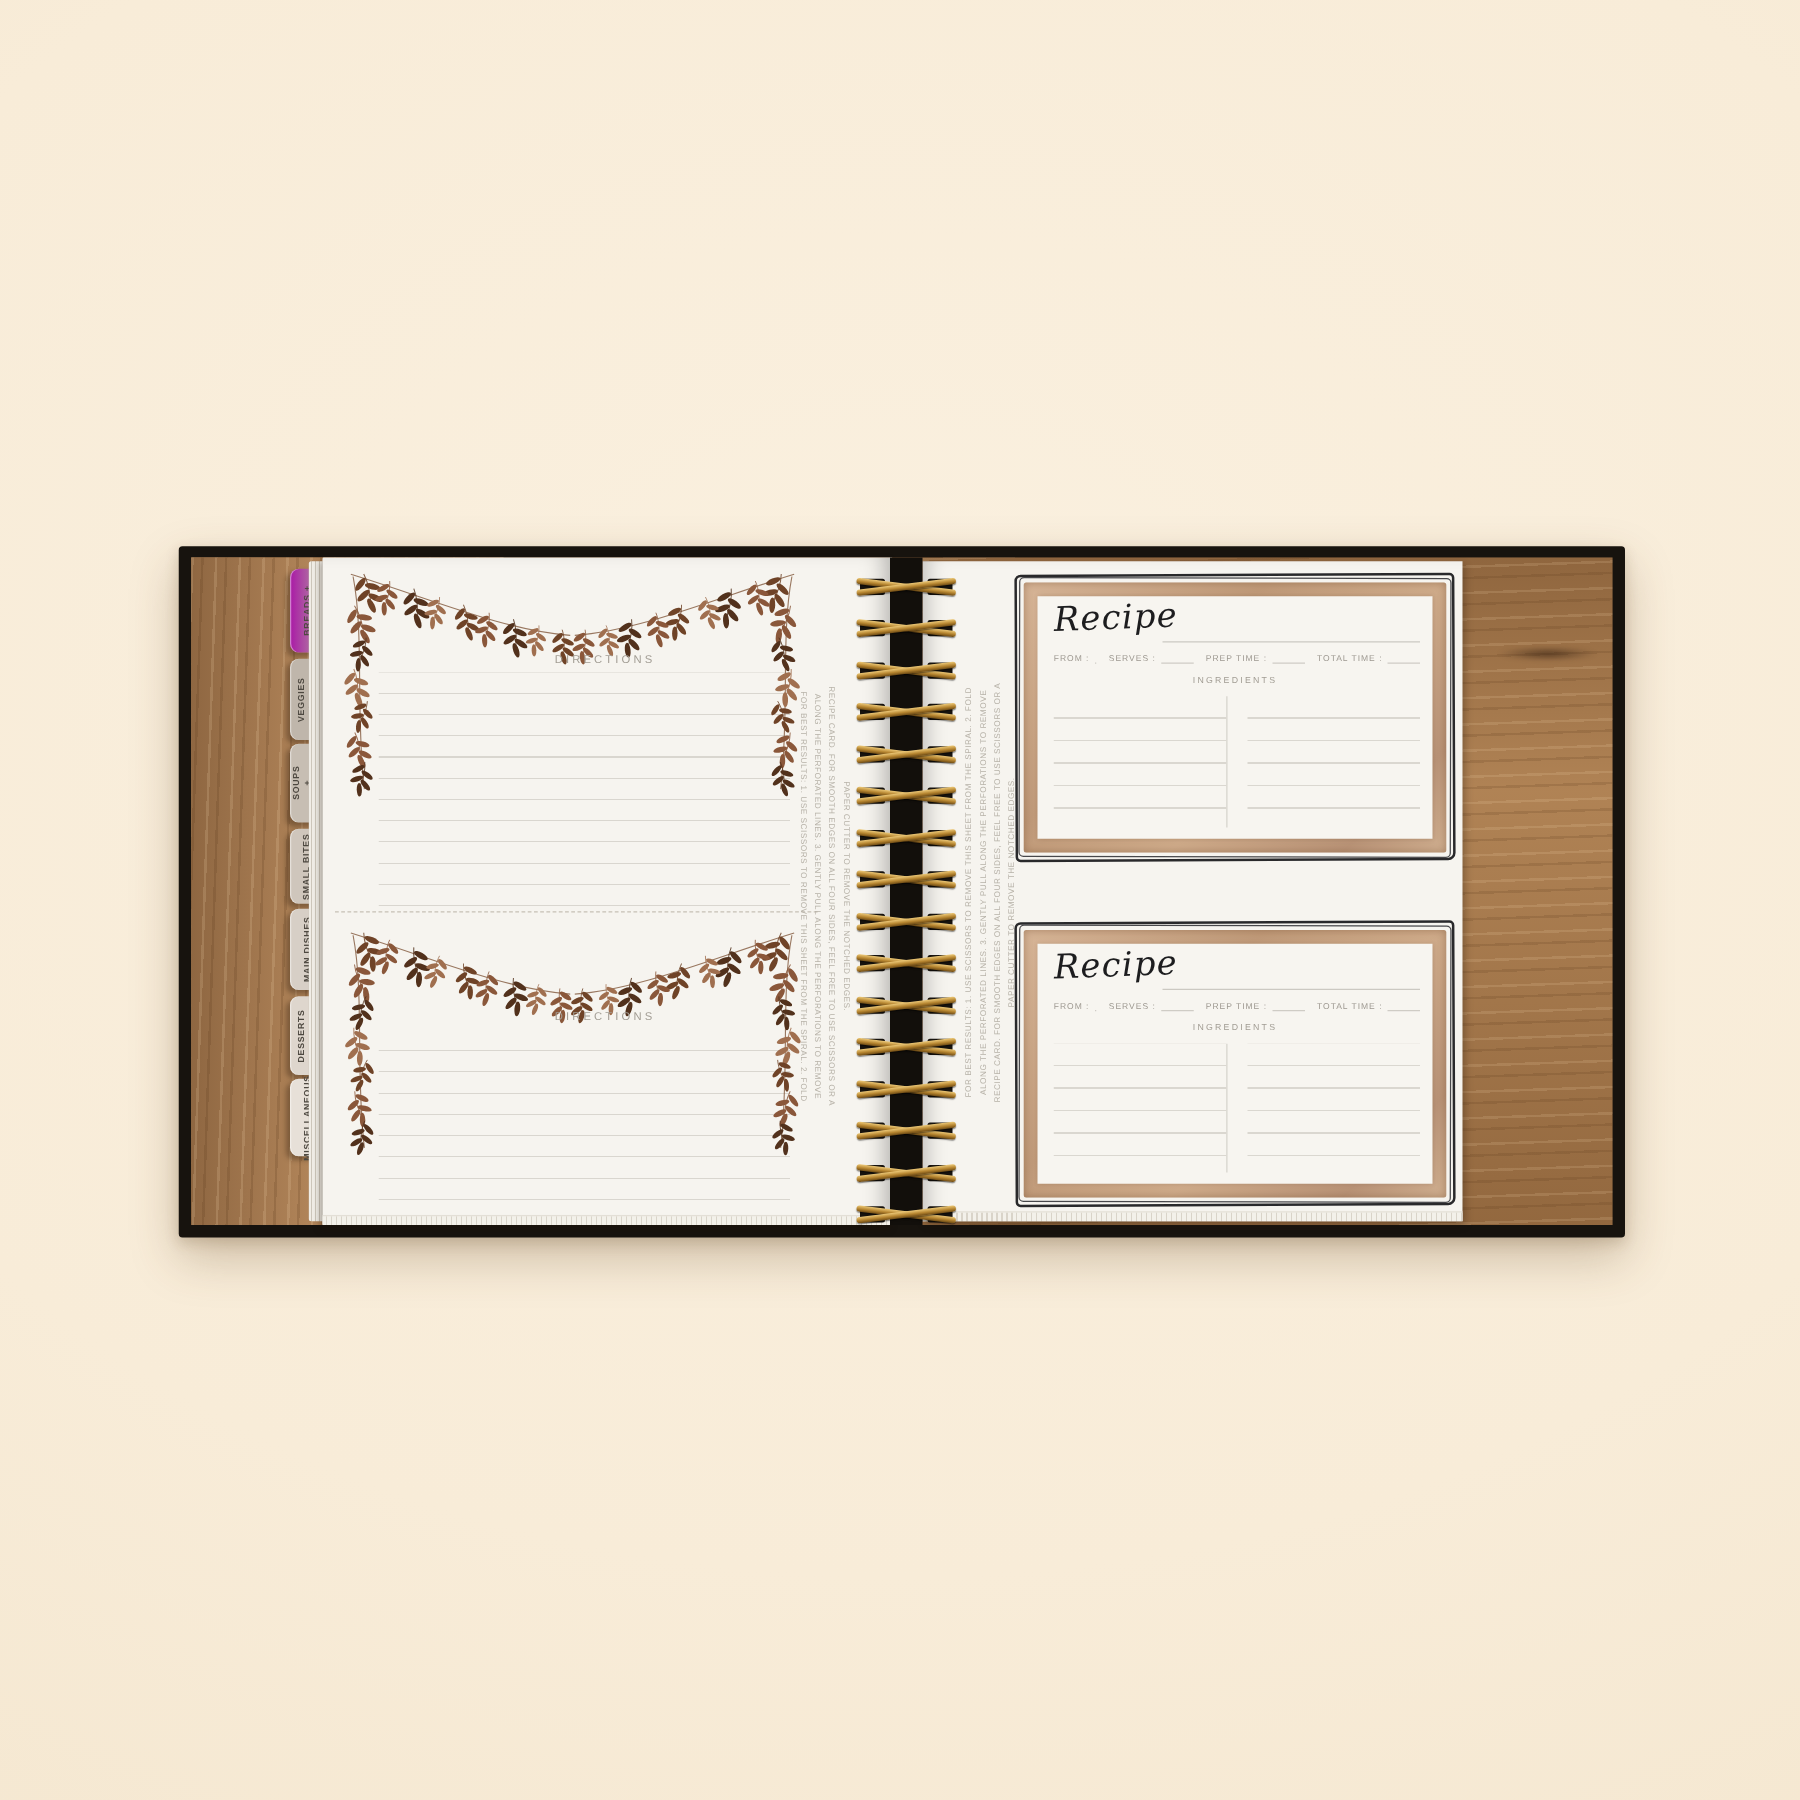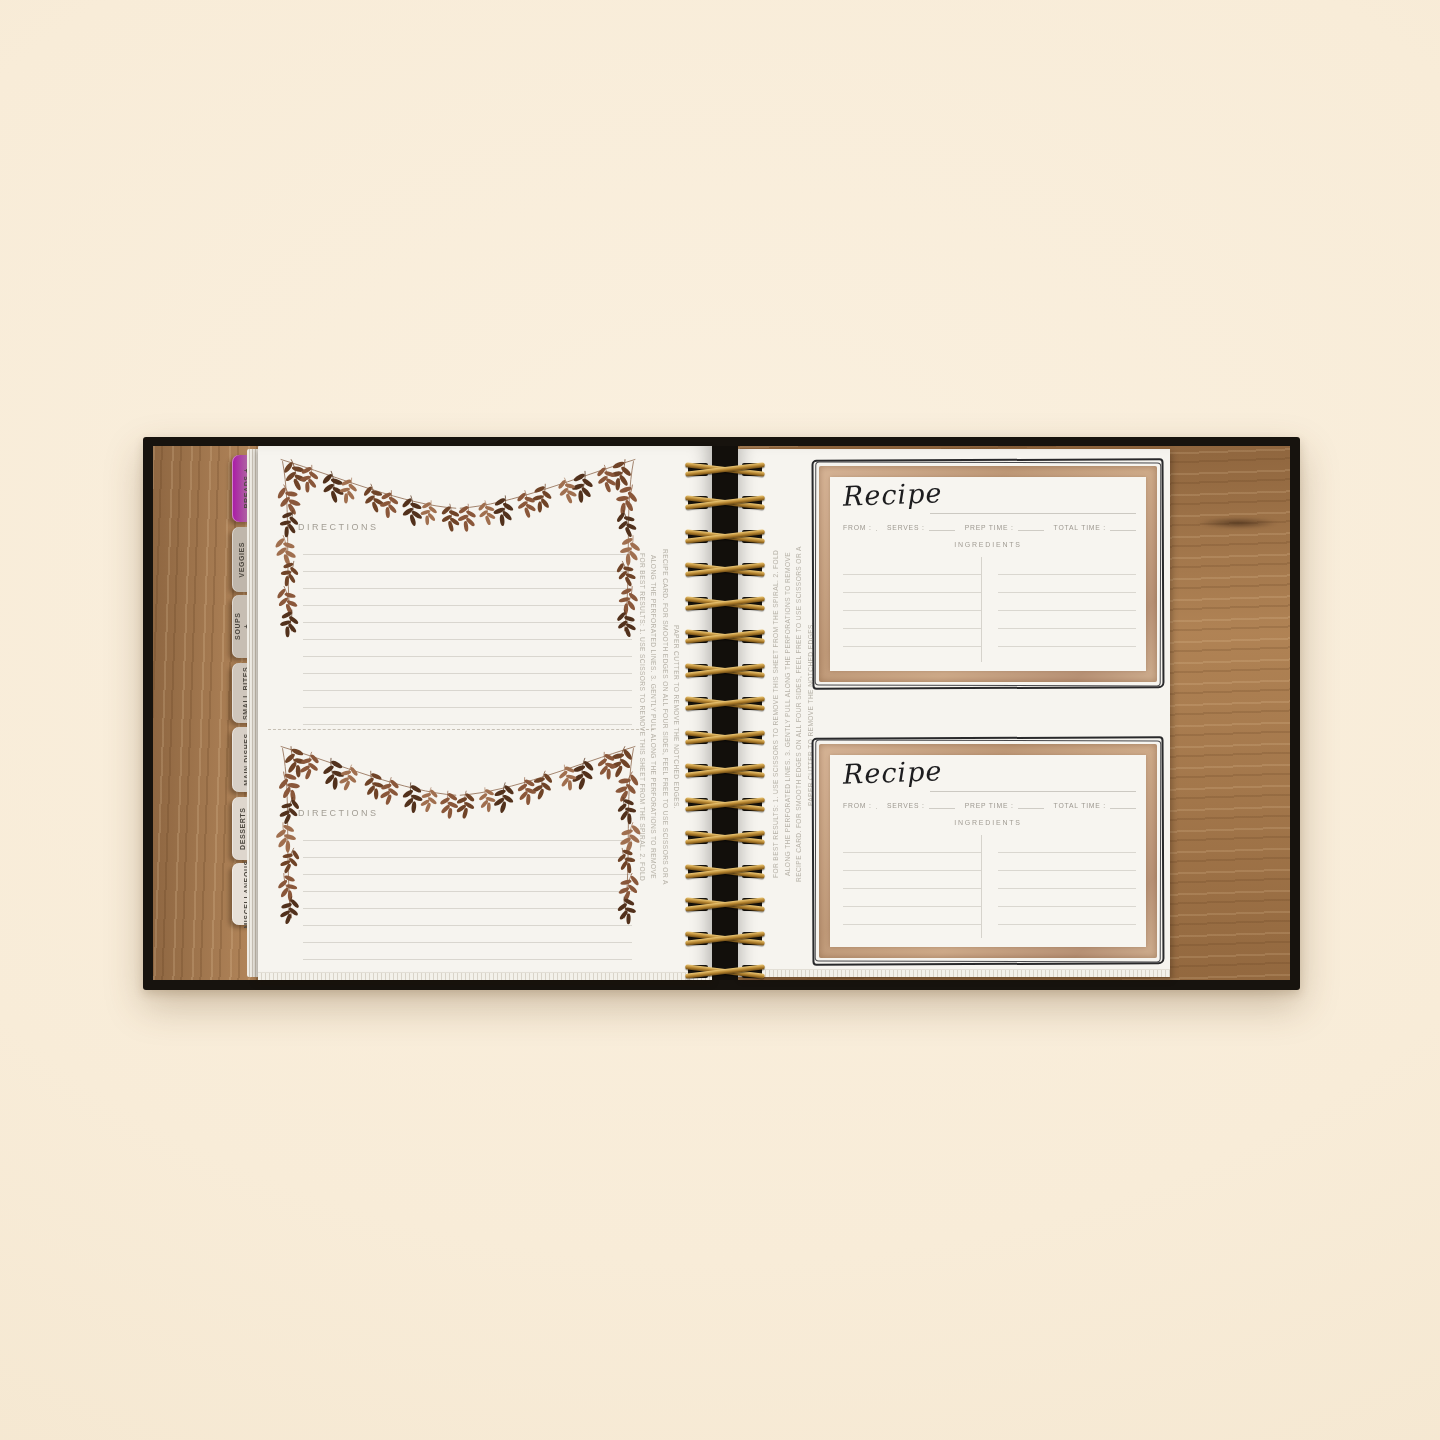--- a/index.html
+++ b/index.html
@@ -42,21 +42,21 @@
   
   .spine{position:absolute;left:569px;top:9px;width:26px;height:534px;background:#120f0b;z-index:5;}
   .coil{position:absolute;left:545px;width:74px;height:15px;z-index:6;}
   .coil i{position:absolute;top:1px;width:20px;height:13px;background:#17130e;border-radius:2px;}
   .coil i.l{left:0;} .coil i.r{right:0;}
   .coil b{position:absolute;left:-3px;right:-3px;height:4.5px;top:5px;border-radius:3px;
        background:linear-gradient(180deg,#ecc877 0%,#b5842f 55%,#6e4b15 100%);
        box-shadow:0 1px 1px rgba(0,0,0,.45);}
   .coil b.w1{transform:rotate(7deg);} .coil b.w2{transform:rotate(-7deg);}
   
-  .dir-head{position:absolute;left:40px;width:340px;font-size:9px;
+  .dir-head{position:absolute;left:56px;width:340px;text-align:center;font-size:9px;
        letter-spacing:2.5px;color:#a29d94;z-index:2;}
   .ruled{position:absolute;background:repeating-linear-gradient(180deg, rgba(0,0,0,0) 0 16px, #d9d6cf 16px 17px);}
   .garland{position:absolute;left:10px;width:380px;height:215px;z-index:1;}
   .perf{position:absolute;left:10px;right:60px;border-top:1px dashed rgba(140,128,110,.45);}
   .edge-note{position:absolute;color:#b7b2a8;font-size:6.6px;letter-spacing:.4px;line-height:1.75;
        text-align:center;z-index:2;}
   .note-cw{writing-mode:vertical-lr;}
   .note-ccw{writing-mode:vertical-rl;transform:rotate(180deg);}
   
   .rcard{position:absolute;left:74px;width:352px;z-index:2;}

